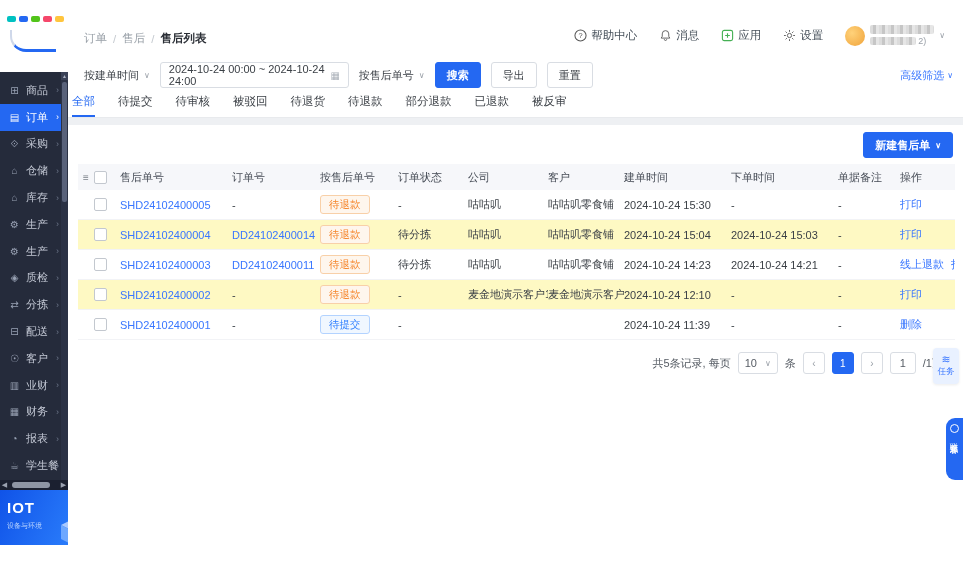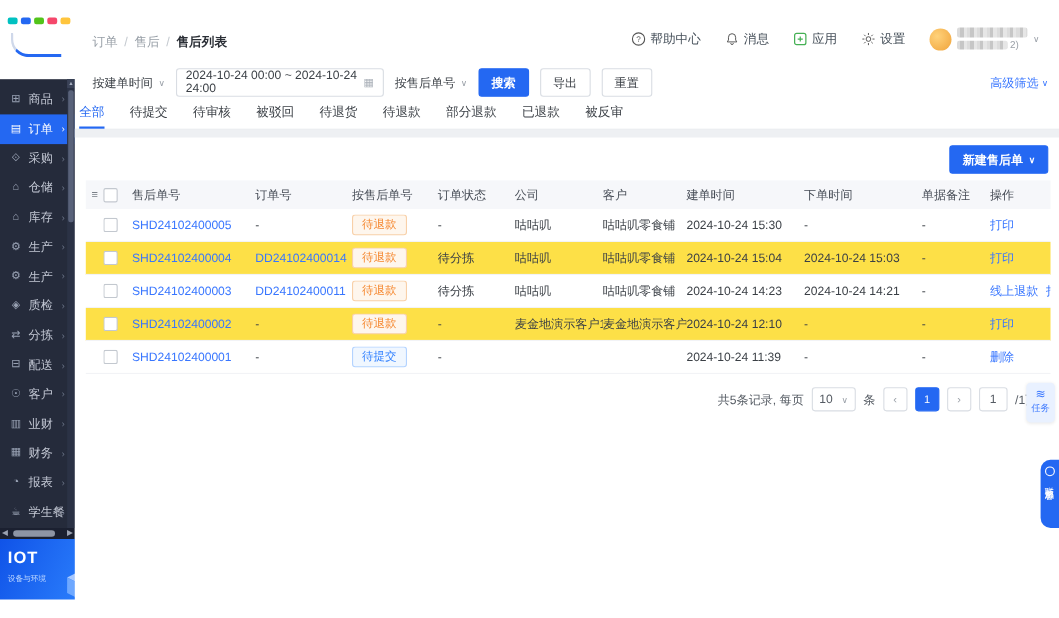--- a/index.html
+++ b/index.html
@@ -64,21 +64,21 @@
   .section-gap { height:7px; background:#eef0f3; }
 
   .table-area { padding:0 8px 0 10px; }
   .create-row { display:flex; justify-content:flex-end; padding:7px 2px 6px 0; }
   .grid { display:grid; grid-template-columns:16px 26px 112px 88px 78px 70px 80px 76px 107px 107px 62px 1fr; align-items:center; }
   .grid-head { height:26px; background:#f6f7fa; font-size:11px; color:#464c56; }
   .grid-head .hcell { padding-right:4px; white-space:nowrap; }
   .expand-ic { font-size:10px; color:#7a8088; text-align:center; cursor:pointer; }
   .cb { width:13px; height:13px; border:1px solid #c3c8cf; border-radius:2px; background:#fff; cursor:pointer; }
   .grid-row { height:30px; font-size:11px; color:#3a3f45; border-bottom:1px solid #f2f3f6; }
-  .grid-row.alt { background:#fde047; }
+  .grid-row.alt { background:#fef9c3; }
   .grid-row > div { padding-right:4px; white-space:nowrap; overflow:hidden; }
   .tbl-link { color:#3876ff; cursor:pointer;text-align:center; }
   .action-link { color:#3876ff; text-decoration:none; cursor:pointer; margin-right:7px; }
   .badge { display:inline-block; font-size:10.5px; padding:2px 8px; border-radius:3px; line-height:1.2; }
   .badge.warning { color:#f5852b; background:#fef6ed; border:1px solid #f8d0a8; }
   .badge.info { color:#2e7fff; background:#f0f7ff; border:1px solid #b3d3ff; }
 
   .pagination { display:flex; align-items:center; justify-content:flex-end; gap:7px; margin-top:12px; padding-right:12px; font-size:11px; color:#555b63; }
   .pg-select { display:flex; align-items:center; gap:8px; border:1px solid #d9dde3; border-radius:3px; height:22px; padding:0 6px; cursor:pointer; }
   .pg-btn { width:22px; height:22px; border:1px solid #d9dde3; border-radius:3px; background:#fff; color:#9aa0a8; font-size:10px; display:flex; align-items:center; justify-content:center; cursor:pointer; }

